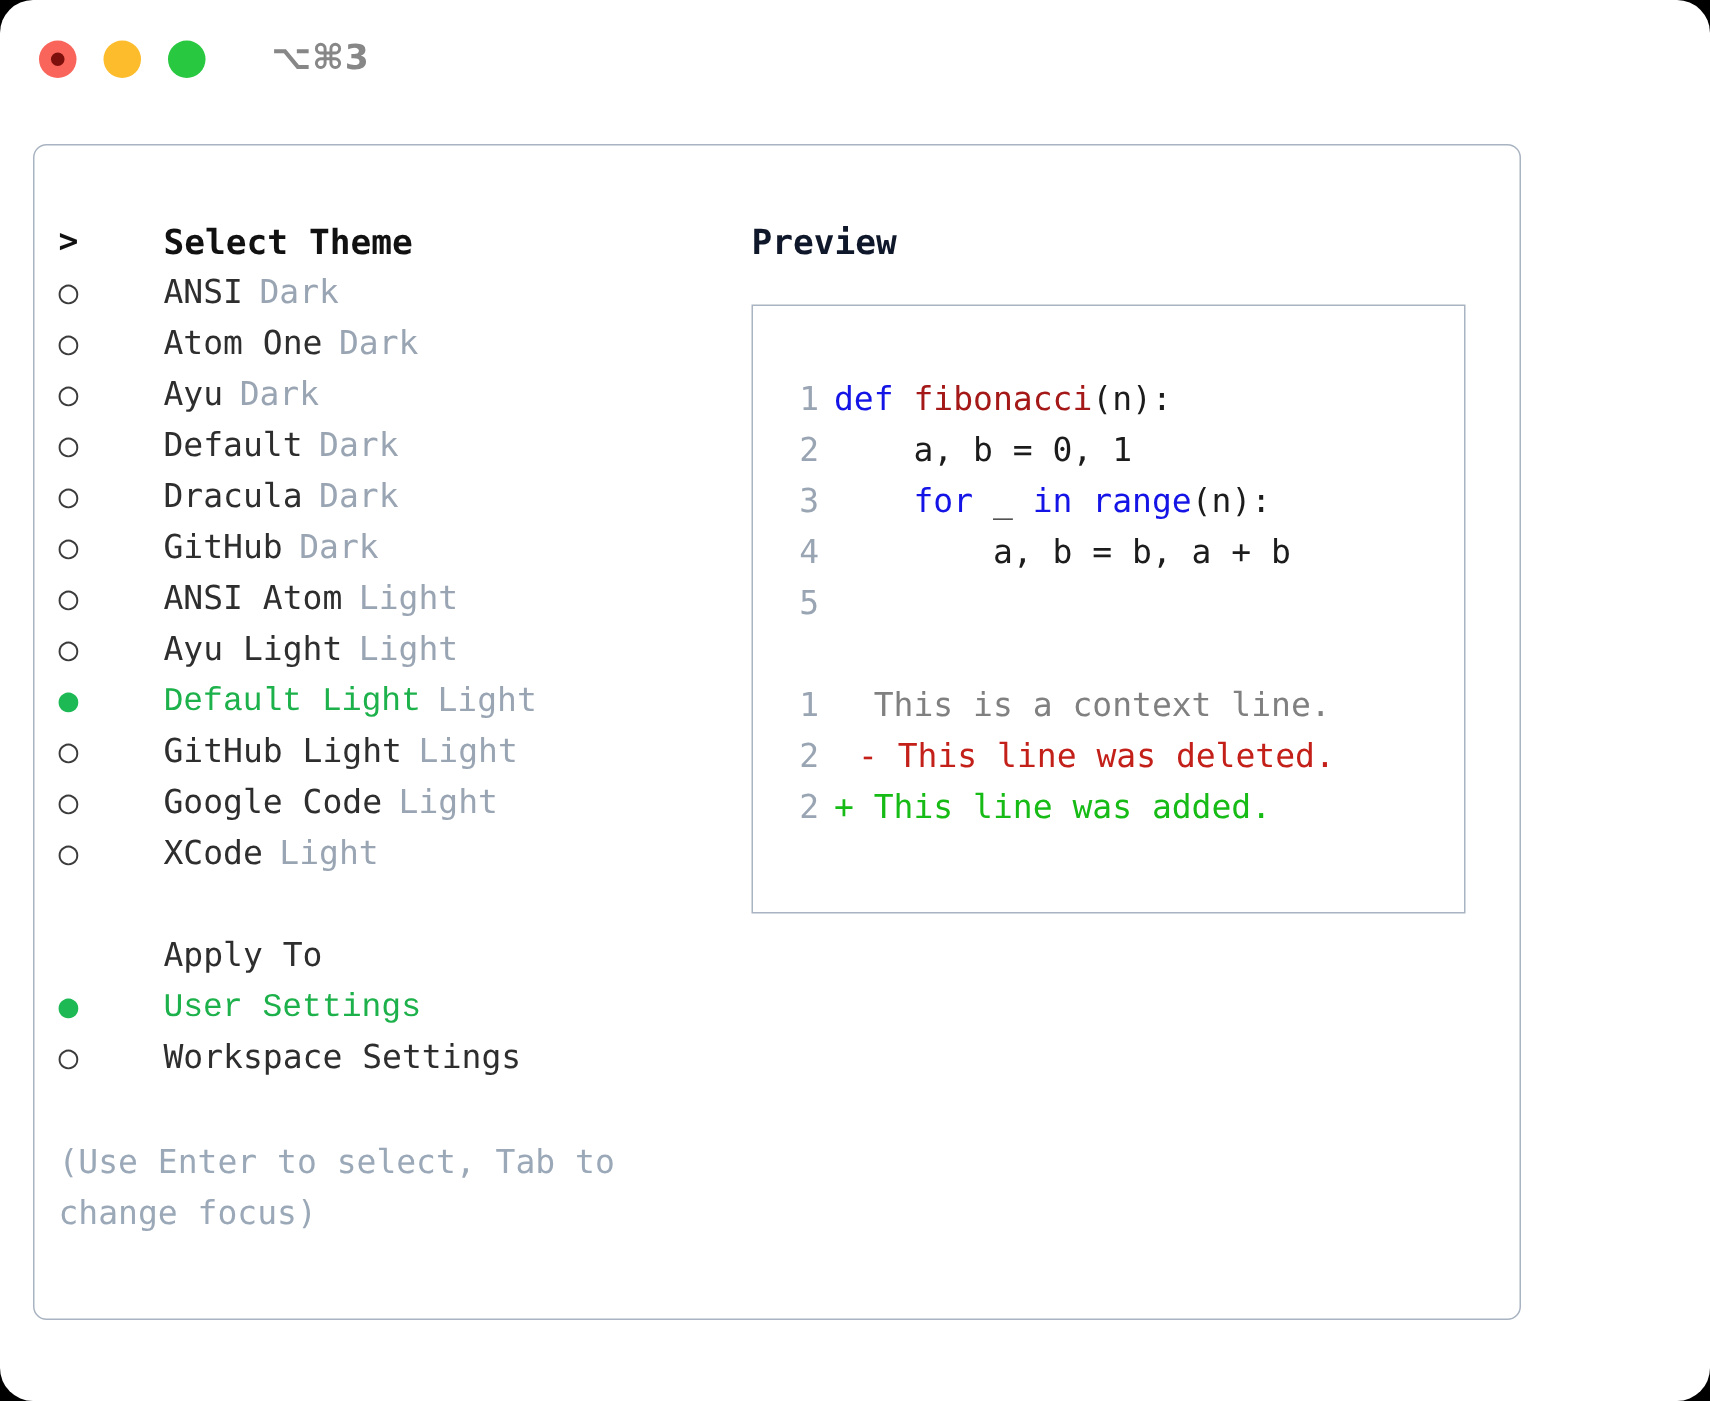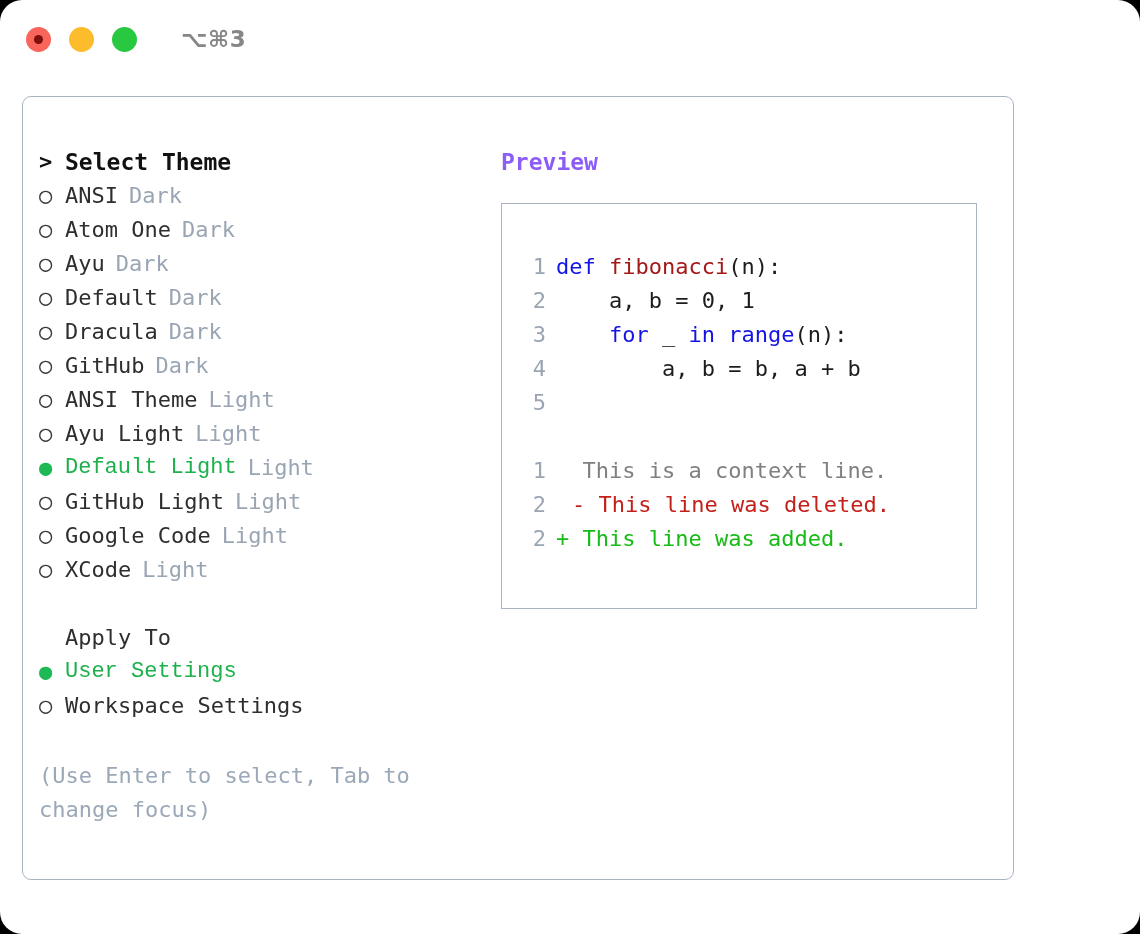--- a/index.html
+++ b/index.html
@@ -117,21 +117,21 @@
   .marker-caret {
     color: #111111;
     font-weight: bold;
   }
 
   .header-row .label {
     font-weight: bold;
     color: #111111;
     font-size: 23px;
   }
-  .label { color: #2e2e2e; }
+  .label { color: #2e2e2e; margin-left: 44px; }
   .label-selected { color: #1cb14a; font-family: Liberation Mono, monospace; }
   .tag {
     color: #9aa5b4;
     margin-left: 11px;
   }
   .spacer-row { height: 34px; }
 
   .subheader .label {
     color: #2e2e2e;
   }
@@ -149,21 +149,21 @@
   
   .right-col {
     position: absolute;
     left: 478px;
     top: 48px;
     width: 500px;
   }
   .preview-title {
     font-size: 23px;
     font-weight: bold;
-    color: #8b5cf6;
+    color: #0f172a;
     line-height: 34px;
   }
   .preview-box {
     margin-top: 24px;
     width: 476px;
     height: 406px;
     border: 1.5px solid #a9b4c2;
     box-sizing: border-box;
     background: #ffffff;
     padding: 46px 0 0 0;
@@ -242,21 +242,21 @@
               <span class="label">Dracula</span>
               <span class="tag">Dark</span>
             </div>
             <div class="row">
               <span class="marker">○</span>
               <span class="label">GitHub</span>
               <span class="tag">Dark</span>
             </div>
             <div class="row">
               <span class="marker">○</span>
-              <span class="label">ANSI Theme</span>
+              <span class="label">ANSI Atom</span>
               <span class="tag">Light</span>
             </div>
             <div class="row">
               <span class="marker">○</span>
               <span class="label">Ayu Light</span>
               <span class="tag">Light</span>
             </div>
             <div class="row">
               <span class="marker marker-selected">●</span>
               <span class="label label-selected">Default Light</span>

